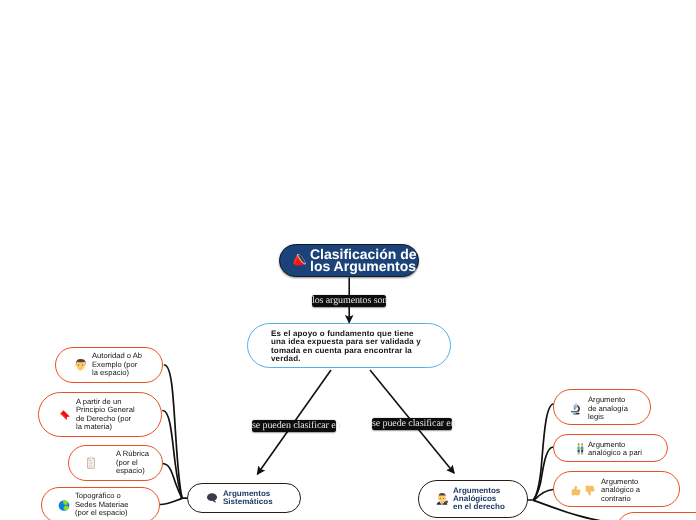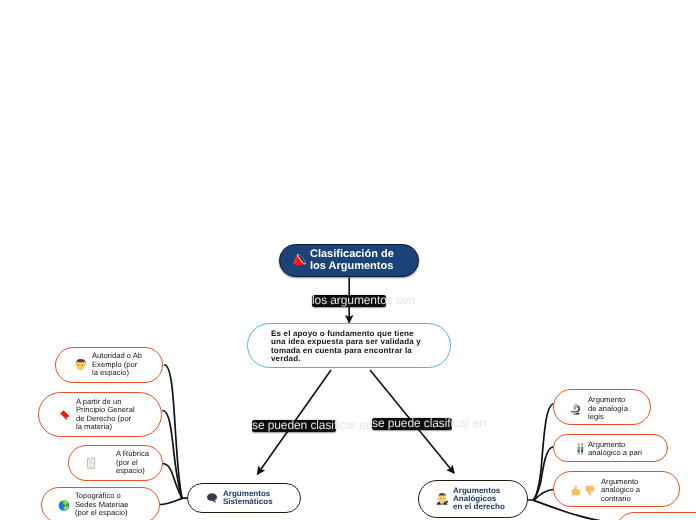--- a/index.html
+++ b/index.html
@@ -11,21 +11,21 @@
   svg.edges{position:absolute;left:0;top:0;width:696px;height:520px;overflow:visible;}
   .node{position:absolute;box-sizing:border-box;display:flex;align-items:center;}
   .nico{flex:0 0 auto;display:block;}
   .ntxt{flex:1 1 auto;}
   .ln{display:block;white-space:nowrap;}
 
   
   #rootnode{left:279px;top:244px;width:140px;height:33px;border-radius:17px;
     background:#1b4379;border:1.2px solid #0e1a26;
     box-shadow:0 1px 2px rgba(0,0,0,.45);padding:0 8px 0 12px;}
-  #rootnode .ntxt{color:#fff;font-size:11px;font-weight:bold;line-height:11.2px;
+  #rootnode .ntxt{color:#fff;font-size:14px;font-weight:bold;line-height:11.2px;
     letter-spacing:0;margin-left:4px;}
 
   
   #defnode{left:247px;top:323px;width:204px;height:45px;border-radius:22.5px;
     background:#fff;border:1.3px solid #53b3e8;padding:2px 6px 0 23px;}
   #defnode .ntxt{color:#141414;font-size:8px;font-weight:bold;line-height:8.3px;
     letter-spacing:.17px;}
 
   
   .branch{background:#fff;border:1.25px solid #2a1c12;}
@@ -49,22 +49,22 @@
   #r1{left:553px;top:389px;width:98px;height:36px;border-radius:18px;padding:4px 0 0 15px;}
   #r1 .ntxt{margin-left:6px;}
   #r2{left:553px;top:434px;width:115px;height:28px;border-radius:14px;padding:2px 0 0 22px;}
   #r2 .ntxt{margin-left:3px;}
   #r3{left:553px;top:471px;width:127px;height:36px;border-radius:18px;padding:3px 0 0 17px;}
   #r3 .ntxt{margin-left:5px;}
   #r4{left:616px;top:512px;width:110px;height:36px;border-radius:18px;padding-left:14px;}
 
   
   .elabel{position:absolute;background:#0d0d0d;color:#e4e4e4;border-radius:2.5px;
-    font-size:12px;line-height:11.6px;height:12px;text-align:center;white-space:nowrap;
-    font-family:Liberation Sans, sans-serif;letter-spacing:-.1px;
+    font-size:10px;line-height:11.6px;height:12px;text-align:center;white-space:nowrap;
+    font-family:Liberation Serif, serif;letter-spacing:-.1px;
     box-shadow:0 .5px 1.5px rgba(0,0,0,.4);}
   #el1{left:312px;top:295px;width:74px;}
   #el2{left:252px;top:420px;width:84px;text-align:right;}
   #el3{left:372px;top:418px;width:80px;}
 </style>
 </head>
 <body>
 
 <div id="stage">
 

